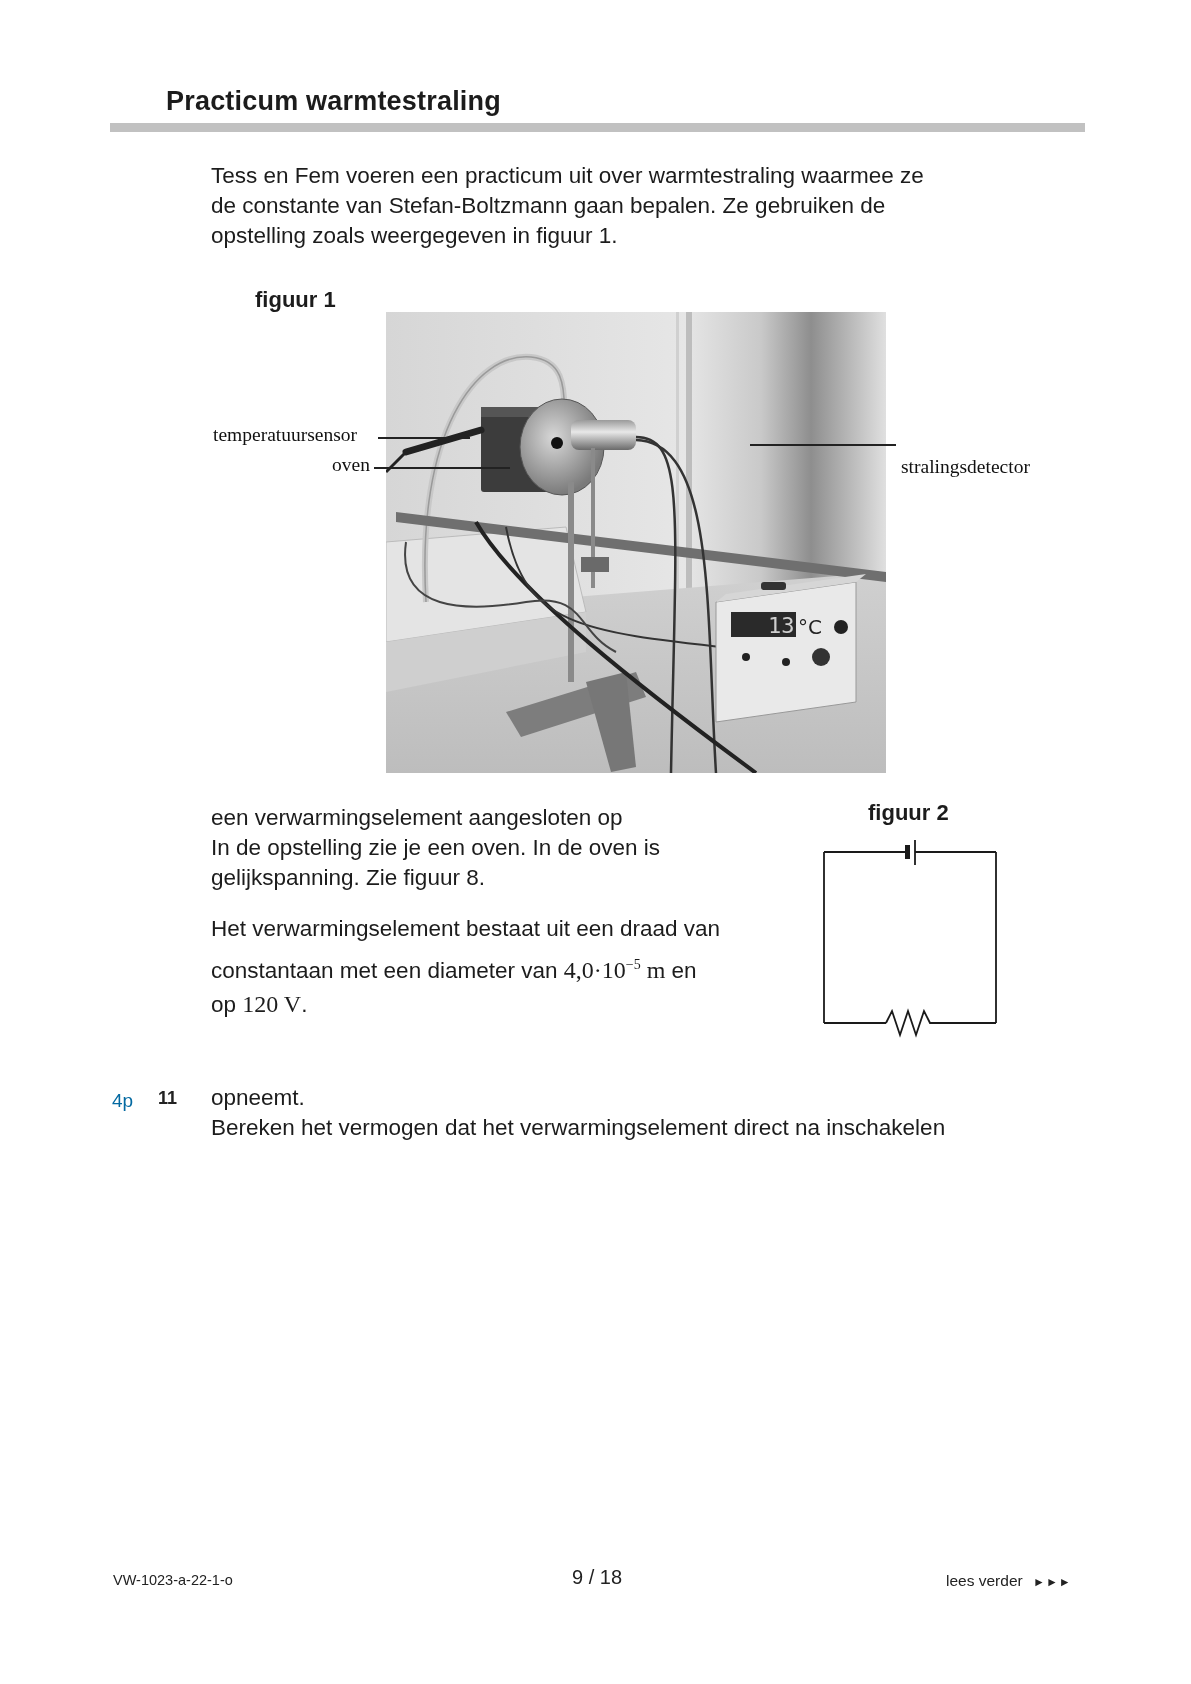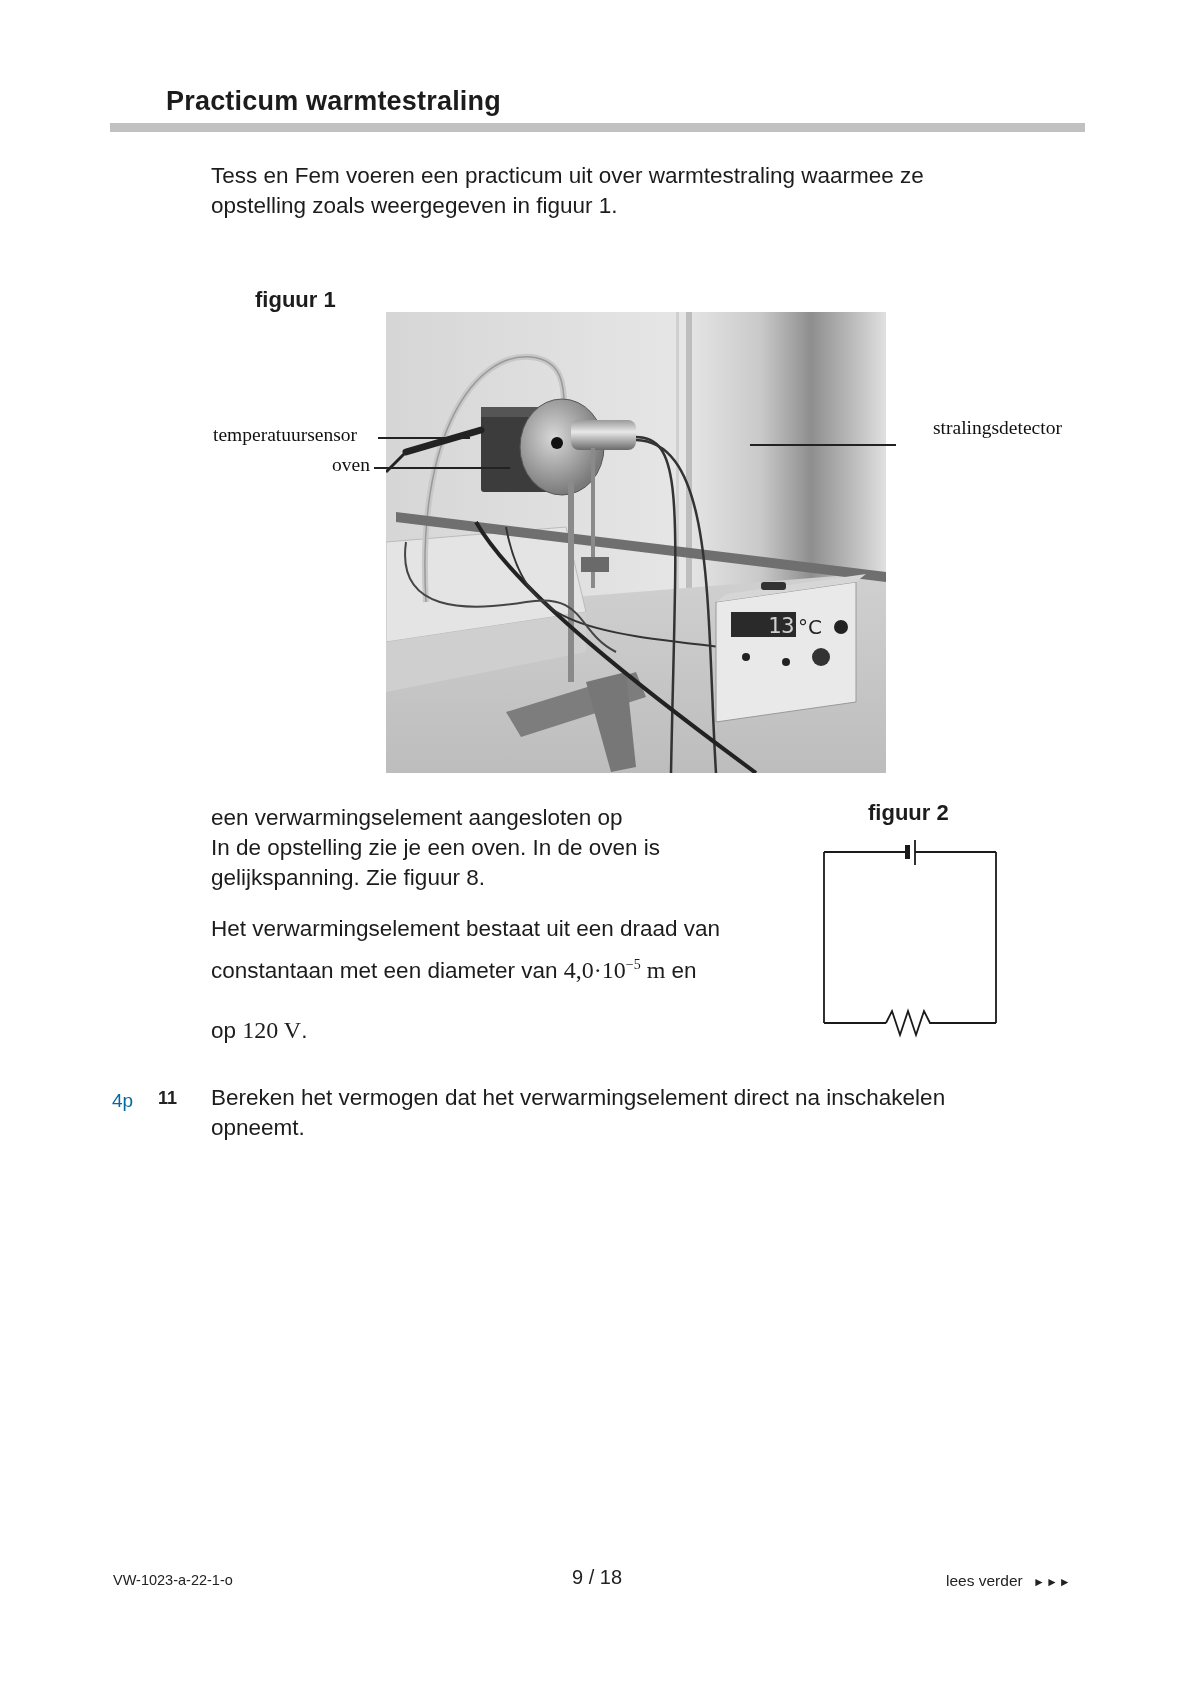--- a/index.html
+++ b/index.html
@@ -24,20 +24,21 @@
   .sup { font-size:14px; vertical-align:9px; }
 </style>
 </head>
 <body>
 
 <div class="abs title">Practicum warmtestraling</div>
 <div class="abs rule"></div>
 
 <div class="abs para" style="top:161px;">
   <div>Tess en Fem voeren een practicum uit over warmtestraling waarmee ze</div>
+  <div>de constante van Stefan-Boltzmann gaan bepalen. Ze gebruiken de</div>
   <div>opstelling zoals weergegeven in figuur 1.</div>
 </div>
 
 <div class="abs fig-label" style="left:211px; top:287px;">figuur 1</div>
 
 <div class="abs photo">
   <svg width="500" height="461" viewBox="0 0 500 461" xmlns="http://www.w3.org/2000/svg">
     <defs>
       <linearGradient id="bg" x1="0" y1="0" x2="1" y2="0">
         <stop offset="0" stop-color="#d6d6d6"></stop>
@@ -112,36 +113,36 @@
   </svg>
 </div>
 
 <div class="abs callout" style="left:213px; top:424px;">temperatuursensor</div>
 <div class="abs callout-line" style="left:378px; top:437px; width:92px;"></div>
 
 <div class="abs callout" style="left:332px; top:454px;">oven</div>
 <div class="abs callout-line" style="left:374px; top:467px; width:136px;"></div>
 
 <div class="abs callout-line" style="left:750px; top:444px; width:146px;"></div>
-<div class="abs callout" style="left:901px; top:417px;margin-left:32px;">stralingsdetector</div>
+<div class="abs callout" style="left:901px; top:456px;">stralingsdetector</div>
 
 <div class="abs para" style="top:803px;">
   <div>een verwarmingselement aangesloten op</div>
   <div>In de opstelling zie je een oven. In de oven is</div>
   <div>gelijkspanning. Zie figuur 8.</div>
 </div>
 
 <div class="abs para" style="top:911px; line-height:36px;">
   <div>Het verwarmingselement bestaat uit een draad van</div>
   <div>
     <span>constantaan met een diameter van</span>
     <span class="serif" style="font-size:24px;"><span>4,0·10</span><span class="sup">−5</span> <span>m</span></span>
     <span>en</span>
   </div>
-  <div style="line-height:30px;margin-top:26px;">
+  <div style="line-height:30px;">
     <span>op</span>
     <span class="serif" style="font-size:24px;">120 V</span><span>.</span>
   </div>
 </div>
 
 <div class="abs fig-label" style="left:824px; top:800px;">figuur 2</div>
 <div class="abs circuit">
   <svg width="182" height="205" viewBox="0 0 182 205" xmlns="http://www.w3.org/2000/svg">
     <g fill="none" stroke="#1a1a1a" stroke-width="1.8">
 
@@ -160,22 +161,22 @@
       <line x1="93" y1="0" x2="93" y2="25"></line>
     </g>
 
     <rect x="83" y="5" width="5" height="14" fill="#1a1a1a"></rect>
   </svg>
 </div>
 
 <div class="abs qpts">4p</div>
 <div class="abs qnum">11</div>
 <div class="abs qtext">
+  <div>opneemt.</div>
   <div>Bereken het vermogen dat het verwarmingselement direct na inschakelen</div>
-  <div>opneemt.</div>
 </div>
 
 <div class="abs footer-code">VW-1023-a-22-1-o</div>
 <div class="abs footer-page">9 / 18</div>
 <div class="abs footer-next">
   <span>lees verder</span>
   <span style="font-size:12px; letter-spacing:1px; margin-left:6px;">►►►</span>
 </div>
 
 </body></html>

